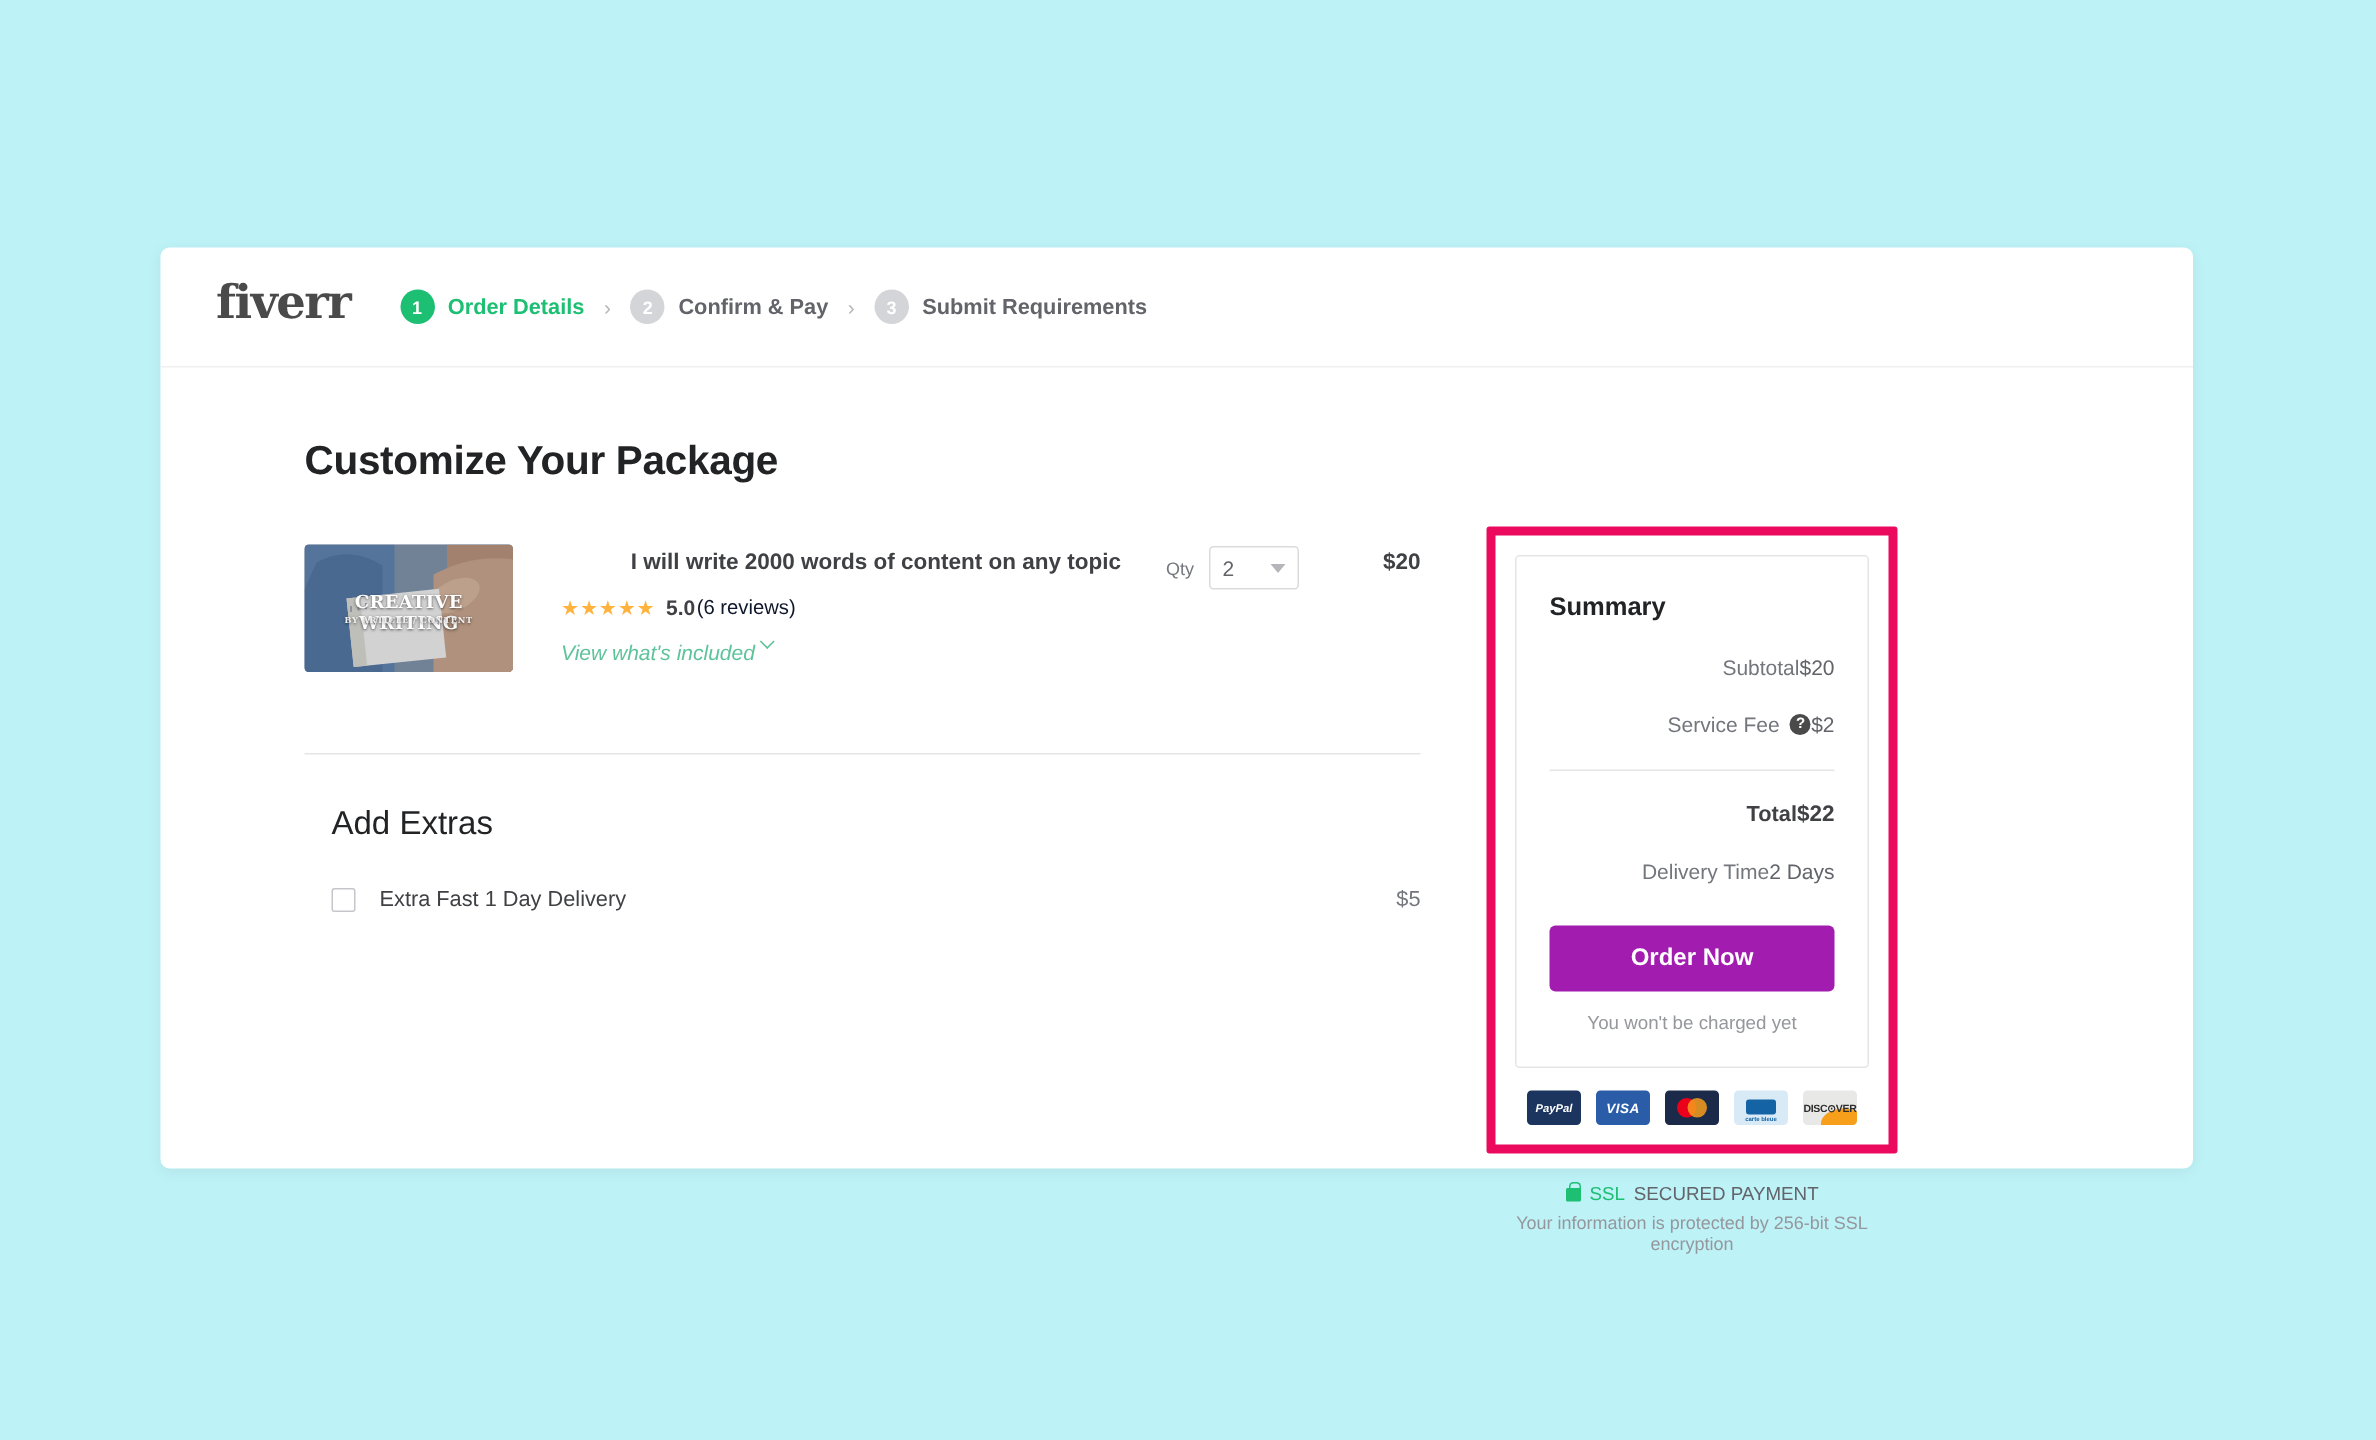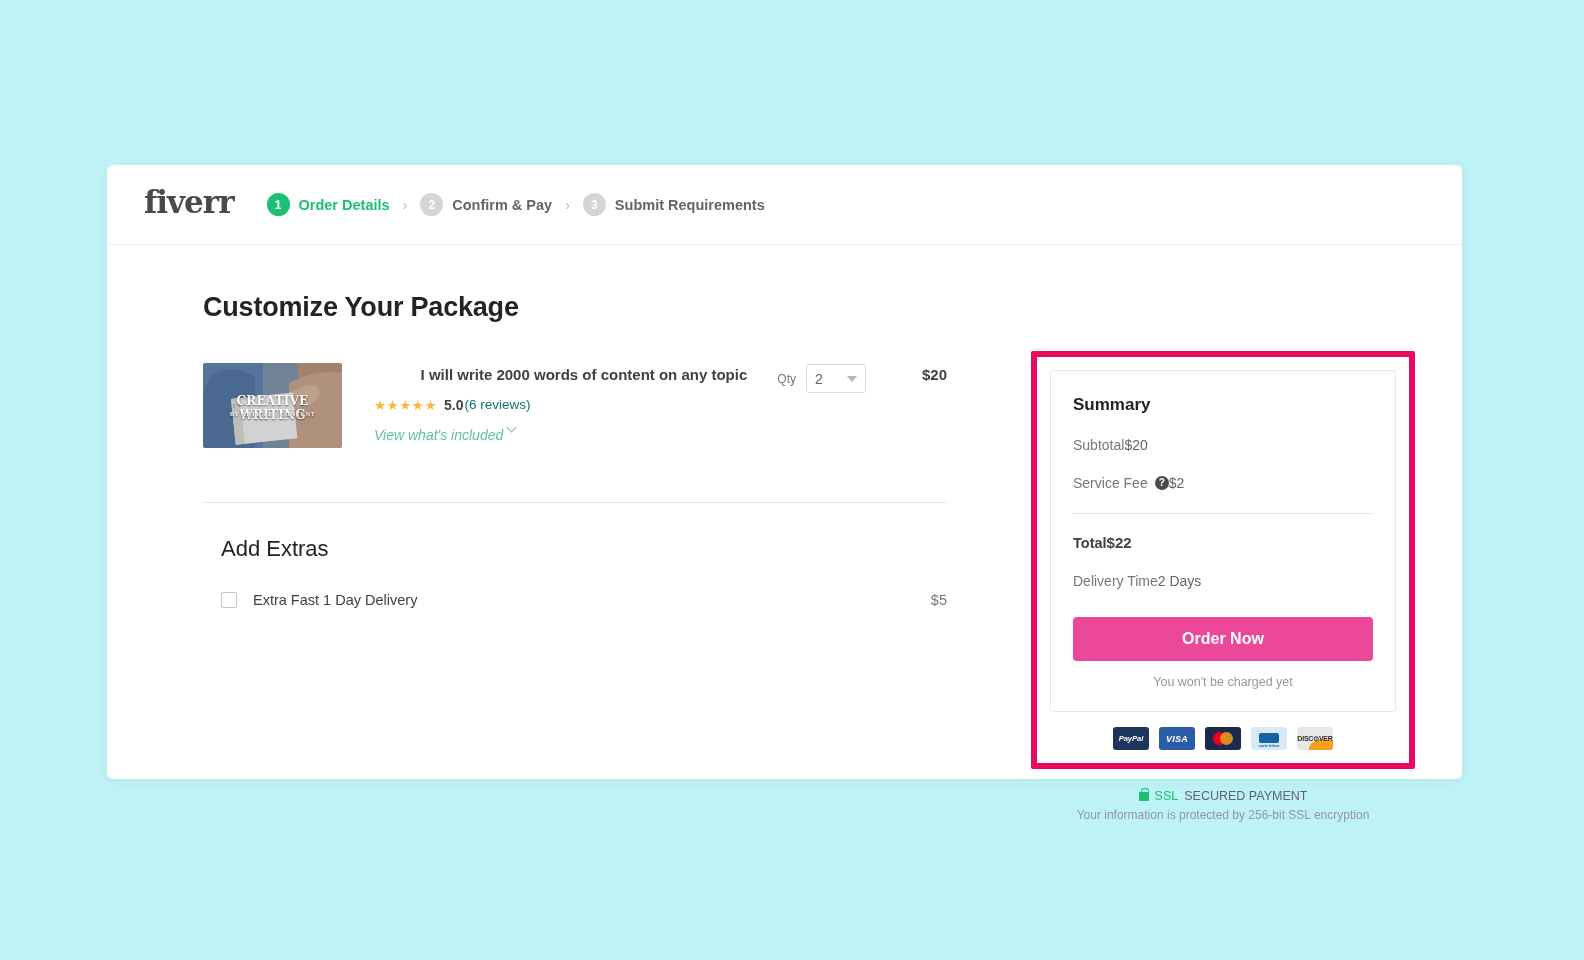--- a/index.html
+++ b/index.html
@@ -84,23 +84,23 @@
     display: flex;
     padding: 0;
     position: relative;
   }
   .col-left {
     width: 840px;
     padding: 47px 0 0 96px;
   }
   .col-right {
     position: absolute;
-    left: 924px;
+    left: 884px;
     top: 106px;
-    width: 384px;
+    width: 274px;
   }
 
   h1.title {
     font-size: 27px;
     font-weight: 700;
     color: #222325;
     letter-spacing: -0.2px;
   }
 
   
@@ -164,21 +164,21 @@
   }
   .stars { color: #ffb33e; font-size: 13.5px; letter-spacing: 0.5px; }
   .rating-val {
     margin-left: 7px;
     font-size: 14px;
     font-weight: 700;
     color: #404145;
   }
   .rating-count {
     font-size: 13.5px;
-    color: #0f766e;
+    color: #0f172a;
     margin-left: 1px;
   }
   .view-included {
     margin-top: 14px;
     font-size: 14px;
     color: #5fc39a;
     cursor: pointer;
     display: inline-flex;
     align-items: flex-start;
     gap: 5px;
@@ -281,21 +281,21 @@
     background: #fff;
   }
   .summary-title {
     font-size: 17px;
     font-weight: 700;
     color: #222325;
     margin-bottom: 22px;
   }
   .srow {
     display: flex;
-    justify-content: flex-start;
+    justify-content: flex-end;
     align-items: center;
     margin-bottom: 22px;
   }
   .srow .k { font-size: 14px; color: #74767e; display: flex; align-items: center; gap: 7px; }
   .srow .v { font-size: 14px; color: #62646a; }
   .qmark {
     width: 14px; height: 14px;
     border-radius: 50%;
     background: #4a4a4a;
     color: #fff;
@@ -307,21 +307,21 @@
     cursor: pointer;
     line-height: 1;
   }
   .srule { height: 1px; background: #e4e5e7; margin: 0 0 20px 0; }
   .srow.total .k { font-size: 14.5px; font-weight: 700; color: #404145; }
   .srow.total .v { font-size: 15px; font-weight: 700; color: #404145; }
 
   .order-btn {
     width: 100%;
     height: 44px;
-    background: #ec4899;
+    background: #a21caf;
     border: none;
     border-radius: 4px;
     color: #fff;
     font-size: 16px;
     font-weight: 700;
     font-family: "Liberation Sans", sans-serif;
     cursor: pointer;
     margin-top: 6px;
   }
   .charge-note {

